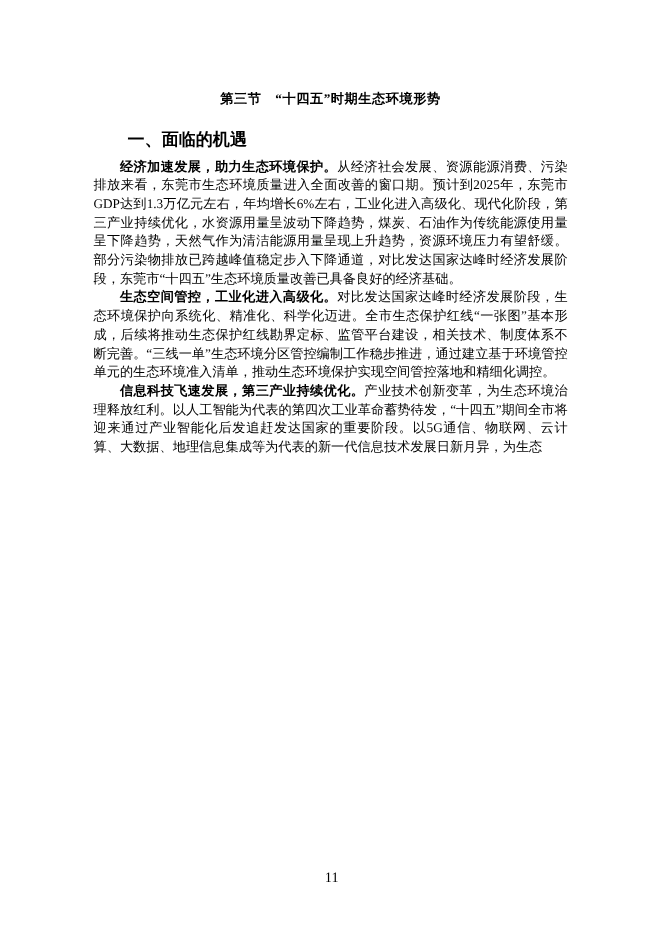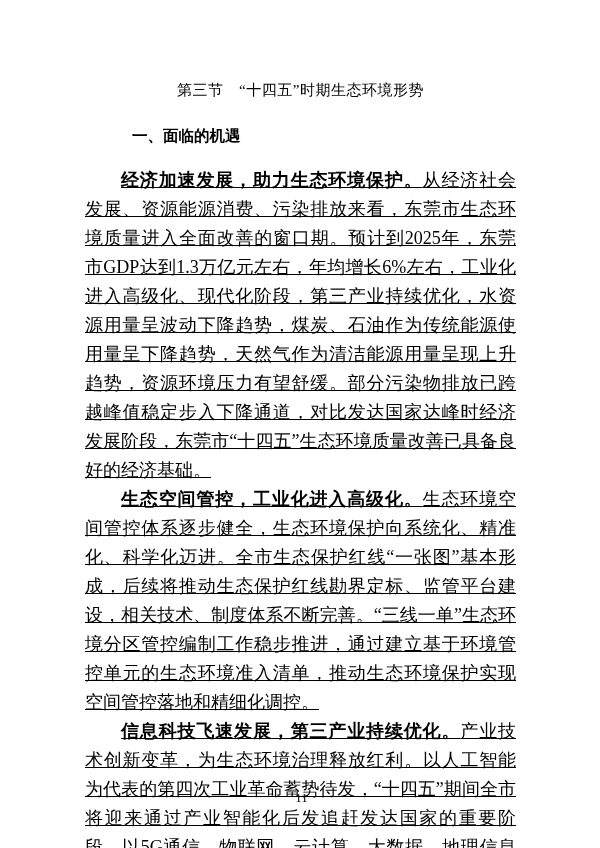--- a/index.html
+++ b/index.html
@@ -12,42 +12,42 @@
     width: 600px;
     height: 848px;
     background: #ffffff;
     box-sizing: border-box;
     padding: 76px 84px 0 85px;
     font-family: "Liberation Serif", "DejaVu Serif", serif;
     color: #000000;
     overflow: hidden;
   }
   .doc-title {
-    font-size: 15px;
-    font-weight: normal;
+    font-size: 12px;
+    font-weight: bold;
     text-align: center;
     line-height: 29px;
     margin: 0 0 9px 0;
     letter-spacing: 0.5px;
   }
   .doc-heading {
     font-size: 15.5px;
     font-weight: bold;
     line-height: 29px;
-    margin: 16px;
+    margin: 0;
     text-indent: 2em;
+    font-family: Liberation Mono, monospace;
   }
   .para {
     margin: 0;
-    font-size: 18px;
-    line-height: 29px;
+    font-size: 12px;
+    line-height: 17px;
     text-align: justify;
     text-justify: inter-ideograph;
     text-indent: 2em;
-    text-decoration: underline;
   }
   .lead {
     font-weight: bold;
   }
   .page-number {
     position: absolute;
     left: 3px;
     right: 0;
     bottom: 42px;
     text-align: center;
@@ -60,19 +60,19 @@
 <body>
 
 <div class="page">
 
   <h1 class="doc-title">第三节　“十四五”时期生态环境形势</h1>
 
   <h2 class="doc-heading">一、面临的机遇</h2>
 
   <p class="para"><span class="lead">经济加速发展，助力生态环境保护。</span><span>从经济社会发展、资源能源消费、污染排放来看，东莞市生态环境质量进入全面改善的窗口期。预计到2025年，东莞市GDP达到1.3万亿元左右，年均增长6%左右，工业化进入高级化、现代化阶段，第三产业持续优化，水资源用量呈波动下降趋势，煤炭、石油作为传统能源使用量呈下降趋势，天然气作为清洁能源用量呈现上升趋势，资源环境压力有望舒缓。部分污染物排放已跨越峰值稳定步入下降通道，对比发达国家达峰时经济发展阶段，东莞市“十四五”生态环境质量改善已具备良好的经济基础。</span></p>
 
-  <p class="para"><span class="lead">生态空间管控，工业化进入高级化。</span><span>生态环境空间管控体系逐步健全，生态环境保护向系统化、精准化、科学化迈进。全市生态保护红线“一张图”基本形成，后续将推动生态保护红线勘界定标、监管平台建设，相关技术、制度体系不断完善。“三线一单”生态环境分区管控编制工作稳步推进，通过建立基于环境管控单元的生态环境准入清单，推动生态环境保护实现空间管控落地和精细化调控。</span></p>
+  <p class="para"><span class="lead">生态空间管控，工业化进入高级化。</span><span>对比发达国家达峰时经济发展阶段，生态环境保护向系统化、精准化、科学化迈进。全市生态保护红线“一张图”基本形成，后续将推动生态保护红线勘界定标、监管平台建设，相关技术、制度体系不断完善。“三线一单”生态环境分区管控编制工作稳步推进，通过建立基于环境管控单元的生态环境准入清单，推动生态环境保护实现空间管控落地和精细化调控。</span></p>
 
   <p class="para"><span class="lead">信息科技飞速发展，第三产业持续优化。</span><span>产业技术创新变革，为生态环境治理释放红利。以人工智能为代表的第四次工业革命蓄势待发，“十四五”期间全市将迎来通过产业智能化后发追赶发达国家的重要阶段。以5G通信、物联网、云计算、大数据、地理信息集成等为代表的新一代信息技术发展日新月异，为生态</span></p>
 
   <div class="page-number">11</div>
 
 </div>
 
 </body></html>

